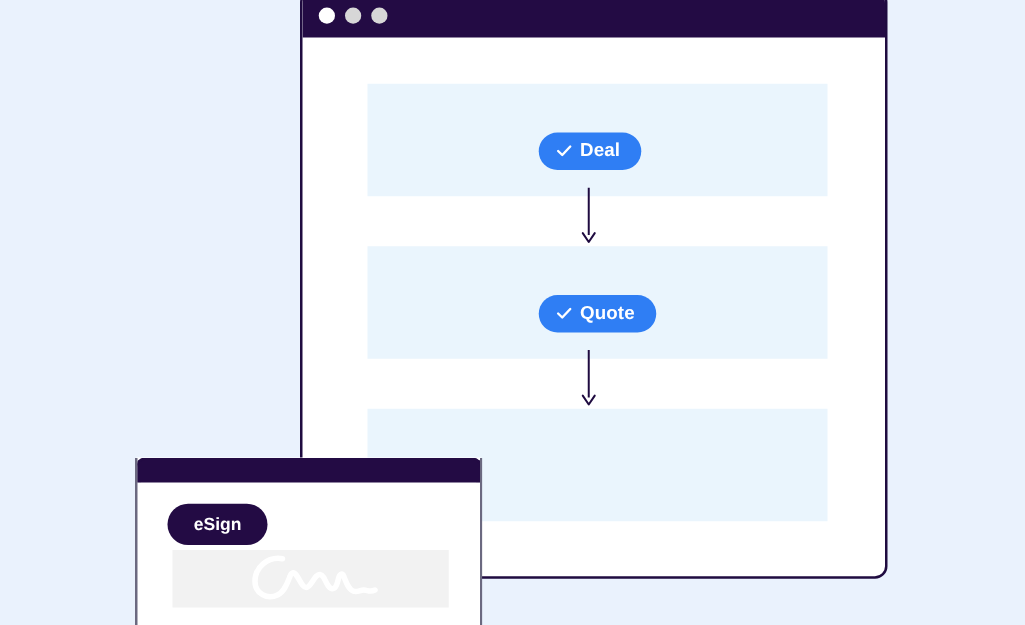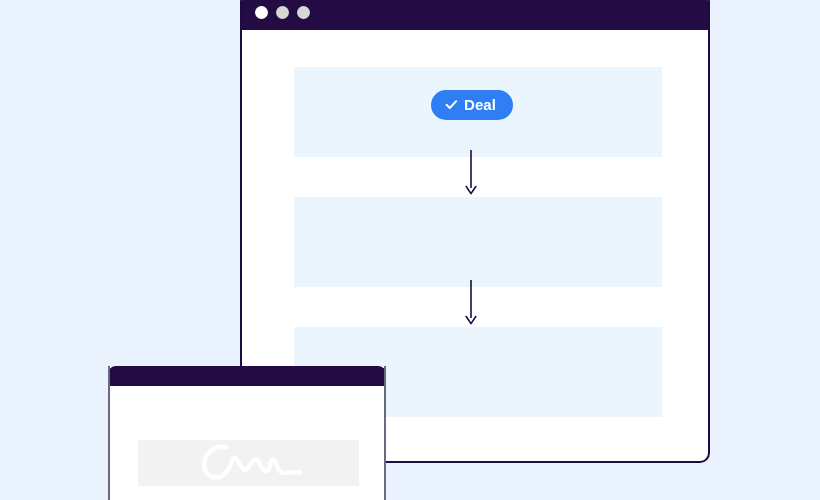--- a/index.html
+++ b/index.html
@@ -85,20 +85,21 @@
     gap: 6px;
     background: #2f7ef4;
     color: #ffffff;
     border-radius: 999px;
     padding: 7px 17px 8px 14px;
     font-size: 15px;
     font-weight: bold;
     line-height: 1;
     white-space: nowrap;
     letter-spacing: .1px;
+    margin-top: 16px;
   }
   .pill .check {
     display: inline-block;
     width: 13px;
     height: 13px;
     flex: 0 0 13px;
   }
   .pill .check svg { display: block; }
 
   .pill.p1 { left: 189px; top: 60px; }
@@ -199,36 +200,47 @@
         <span>Deal</span>
       </div>
 
       <div class="arrow a1">
         <svg width="14" height="45" viewBox="0 0 14 45">
           <path d="M7 0 L7 38" stroke="#1f0b40" stroke-width="1.6" fill="none"></path>
           <path d="M2.2 36.5 L7 43.6 L11.8 36.5" fill="none" stroke="#1f0b40" stroke-width="1.6" stroke-linecap="round" stroke-linejoin="round"></path>
         </svg>
       </div>
 
+      <div class="pill p2">
+        <span class="check">
+          <svg width="13" height="13" viewBox="0 0 13 13">
+            <path d="M1.5 6.8 L4.8 10 L11.2 3.2" fill="none" stroke="#ffffff" stroke-width="1.9" stroke-linecap="round" stroke-linejoin="round"></path>
+          </svg>
+        </span>
+        <span>Quote</span>
+      </div>
 
       <div class="arrow a2">
         <svg width="14" height="45" viewBox="0 0 14 45">
           <path d="M7 0 L7 38" stroke="#1f0b40" stroke-width="1.6" fill="none"></path>
           <path d="M2.2 36.5 L7 43.6 L11.8 36.5" fill="none" stroke="#1f0b40" stroke-width="1.6" stroke-linecap="round" stroke-linejoin="round"></path>
         </svg>
       </div>
 
 
     </div>
   </div>
 
   <div class="window-sign">
 
     <div class="titlebar-sign"></div>
 
+    <div class="esign-pill">
+      <span>eSign</span>
+    </div>
 
     <div class="sig-box">
       <span>
         <svg width="125" height="42" viewBox="0 0 125 42">
           <path d="M36 5 C24 3, 14 12, 14 23 C14 33, 24 38, 32 34 C38 31, 40 24, 42 19
                    C43 16, 45 15, 47 18 C50 22, 52 28, 55 28 C58 28, 60 22, 63 19
                    C65 17, 67 17, 69 20 C71 24, 73 29, 76 29 C79 29, 80 24, 81 20
                    C82 17, 84 16, 85 19 C87 24, 89 30, 93 31 C96 32, 98 30, 101 30
                    C104 30, 106 32, 110 30" fill="none" stroke="#ffffff" stroke-width="4.4" stroke-linecap="round" stroke-linejoin="round"></path>
         </svg>

